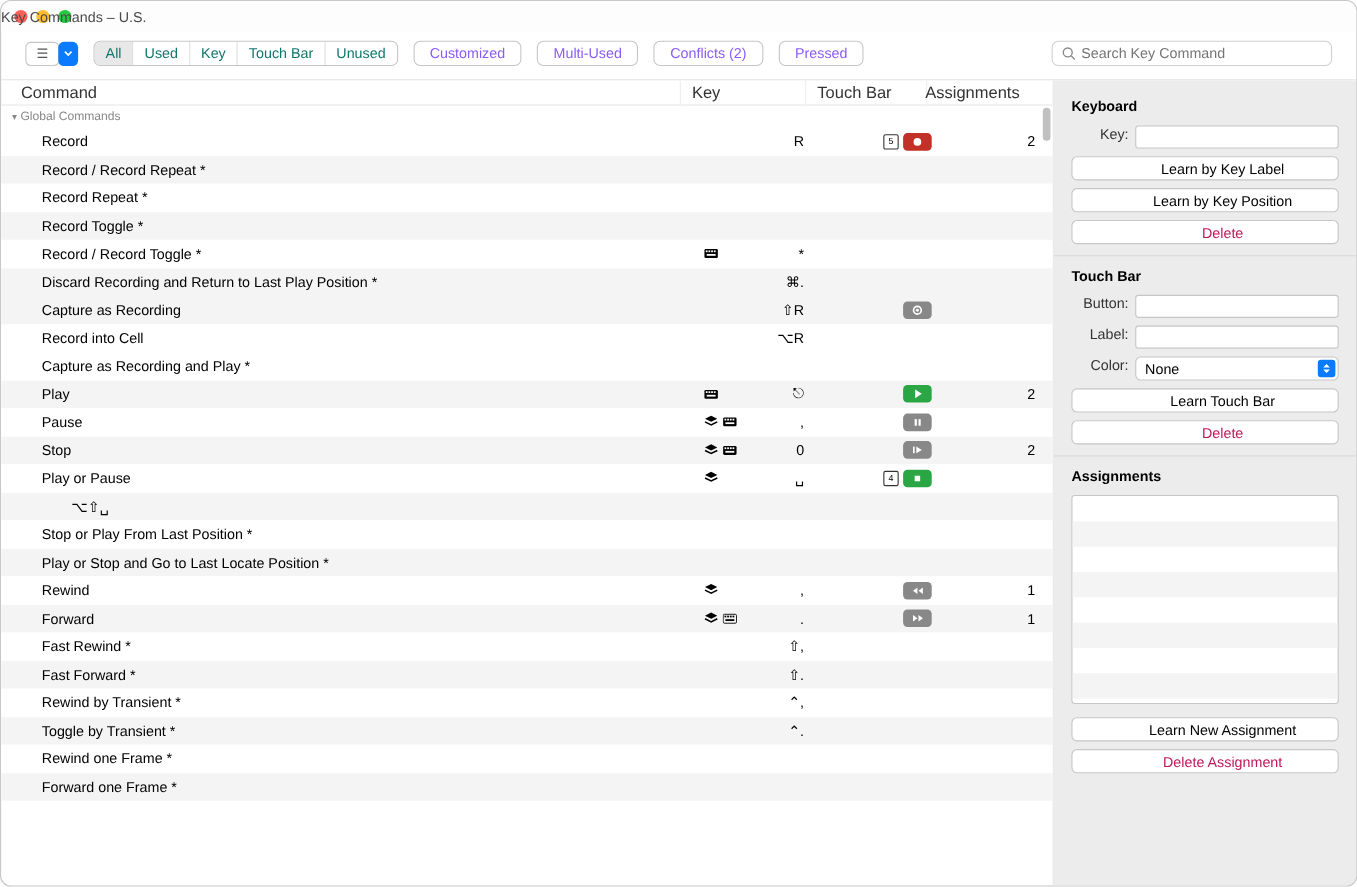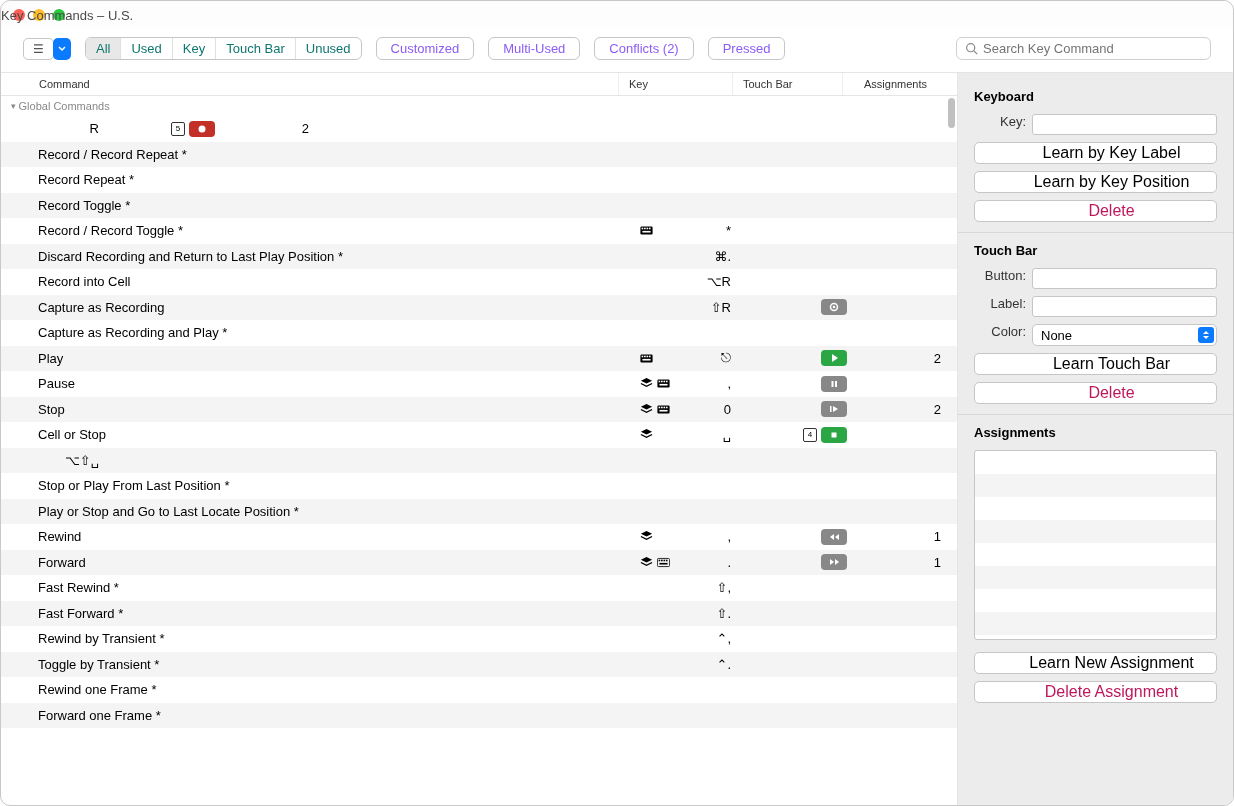--- a/index.html
+++ b/index.html
@@ -117,24 +117,23 @@
   flex: 1;
   border-right: 1px solid #e5e5e5;
   display: flex;
   flex-direction: column;
   overflow: hidden;
 }
 .table-header {
   display: flex;
   height: 23px;
   border-bottom: 1px solid #e5e5e5;
-  font-size: 11px;
+  font-size: 15px;
   color: #333;
   padding-right: 14px;
-  padding-left: 20px;
 }
 .col-command { flex: 1; padding-left: 18px; display: flex; align-items: center; border-right: 1px solid #eee; }
 .col-key { width: 114px; padding-left: 10px; display: flex; align-items: center; border-right: 1px solid #eee; }
 .col-tbar { width: 110px; text-align: left; padding-left: 10px; display: flex; align-items: center; border-right: 1px solid #eee; }
 .col-asgn { width: 100px; text-align: right; padding-right: 16px; display: flex; align-items: center; justify-content: flex-end; }
 .table-body {
   flex: 1;
   overflow-y: scroll;
 }
 .group-row {
@@ -252,21 +251,21 @@
   border-right: 3px solid transparent;
 }
 .select-end::before { border-bottom: 3px solid #fff; margin-bottom: 2px; }
 .select-end::after  { border-top: 3px solid #fff; }
 .side-btn {
   width: 100%;
   height: 22px;
   border: 1px solid #c6c6c6;
   border-radius: 5px;
   background: #fff;
-  font-size: 16px;
+  font-size: 13px;
   margin-bottom: 7px;
   display: flex; align-items: center; justify-content: center; padding-left: 32px;
 }
 .side-btn.disabled { color: #be185d; }
 .side-divider { height: 1px; background: #d8d8d8; margin: 10px -16px; }
 .assign-list {
   margin-top: 6px;
   border: 1px solid #c6c6c6;
   border-radius: 3px;
   background: #fff;
@@ -328,20 +327,21 @@
       <div class="col-tbar">Touch Bar</div>
       <div class="col-asgn">Assignments</div>
     </div>
     <div class="table-body-wrap">
       <div class="table-body" id="table-body">
           <div class="group-row">
             <span class="disclosure">▾</span>
             <span>Global Commands</span>
           </div>
           <div class="row even">
+            <div class="c-cmd">Record</div>
             <div class="c-key">
               <span>R</span>
             </div>
             <div class="c-tbar">
               <span class="tb-num">5</span>
               <span class="tb-pill tb-red">
                 <svg width="12" height="12" viewBox="0 0 12 12">
                   <circle cx="6" cy="6" r="3.5"></circle>
                 </svg>
               </span>
@@ -393,41 +393,41 @@
             <div class="c-asgn"></div>
           </div>
           <div class="row odd">
             <div class="c-cmd">Discard Recording and Return to Last Play Position *</div>
             <div class="c-key">
               <span>⌘.</span>
             </div>
             <div class="c-tbar"></div>
             <div class="c-asgn"></div>
           </div>
-          <div class="row even">
-            <div class="c-cmd">Record into Cell</div>
-            <div class="c-key">
-              <span>⌥R</span>
-            </div>
-            <div class="c-tbar"></div>
-            <div class="c-asgn"></div>
-          </div>
           <div class="row odd">
             <div class="c-cmd">Capture as Recording</div>
             <div class="c-key">
               <span>⇧R</span>
             </div>
             <div class="c-tbar">
               <span class="tb-pill tb-gray">
                 <svg width="12" height="12" viewBox="0 0 12 12">
                   <circle cx="6" cy="6" r="3.5" fill="none" stroke="#fff" stroke-width="1.5"></circle>
                   <circle cx="6" cy="6" r="1.3" fill="#fff"></circle>
                 </svg>
               </span>
             </div>
+            <div class="c-asgn"></div>
+          </div>
+          <div class="row even">
+            <div class="c-cmd">Record into Cell</div>
+            <div class="c-key">
+              <span>⌥R</span>
+            </div>
+            <div class="c-tbar"></div>
             <div class="c-asgn"></div>
           </div>
           <div class="row even">
             <div class="c-cmd">Capture as Recording and Play *</div>
             <div class="c-key">
               <span></span>
             </div>
             <div class="c-tbar"></div>
             <div class="c-asgn"></div>
           </div>
@@ -517,21 +517,21 @@
               <span class="tb-pill tb-gray">
                 <svg width="12" height="12" viewBox="0 0 12 12">
                   <rect x="2" y="3" width="1.5" height="6"></rect>
                   <path d="M5 3l5 3-5 3z"></path>
                 </svg>
               </span>
             </div>
             <div class="c-asgn">2</div>
           </div>
           <div class="row even">
-            <div class="c-cmd">Cell or Stop</div>
+            <div class="c-cmd">Play or Pause</div>
             <div class="c-key">
               <span style="position:absolute;left:6px;display:flex;gap:3px;">
                 <span class="key-icon">
                   <svg viewBox="0 0 14 12">
                     <path d="M7 0l6 3-6 3-6-3z" fill="#000"></path>
                     <path d="M1 6l6 3 6-3" fill="none" stroke="#000" stroke-width="1.5"></path>
                   </svg>
                 </span>
               </span>
               <span>␣</span>

